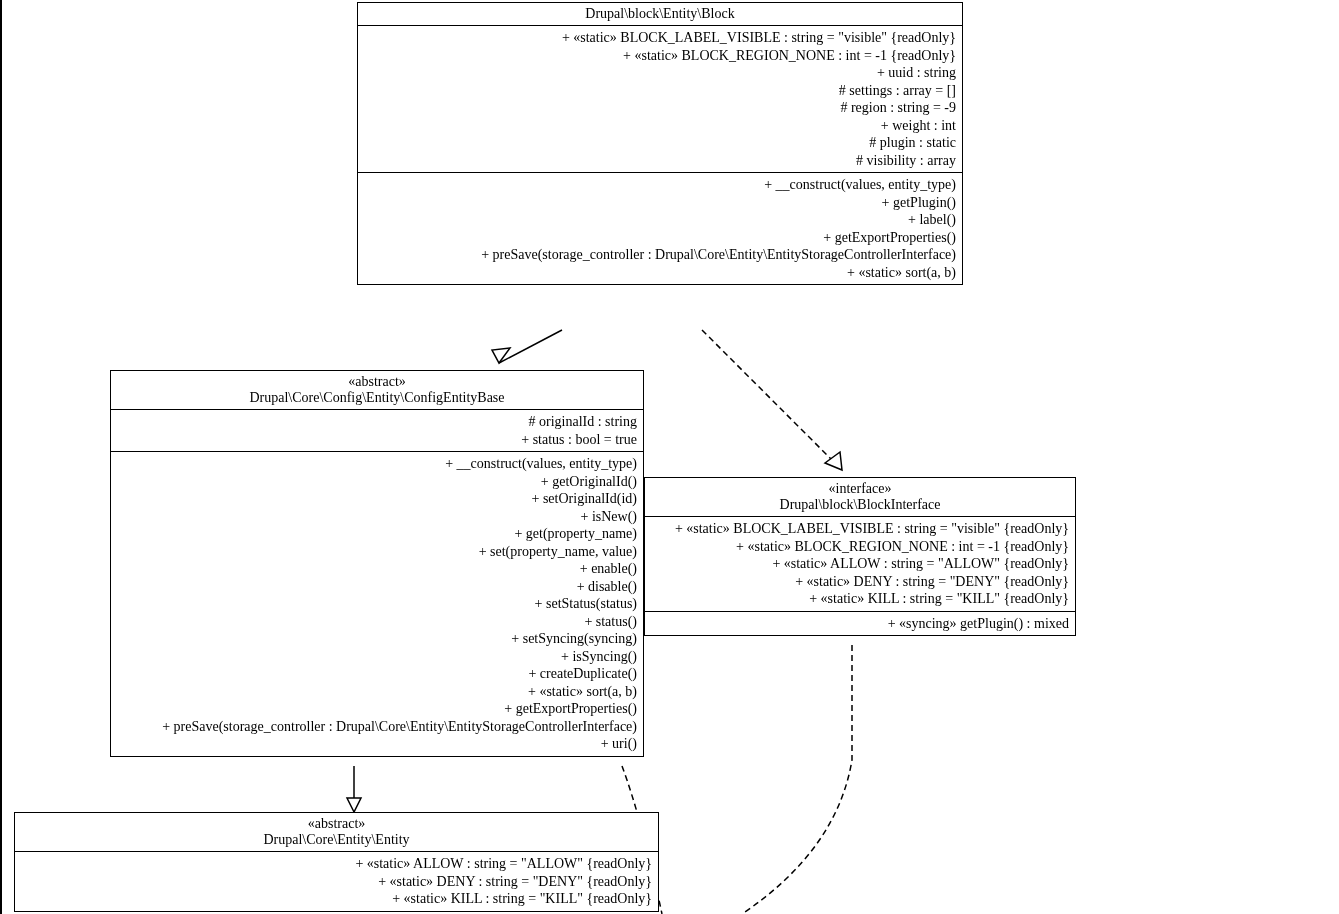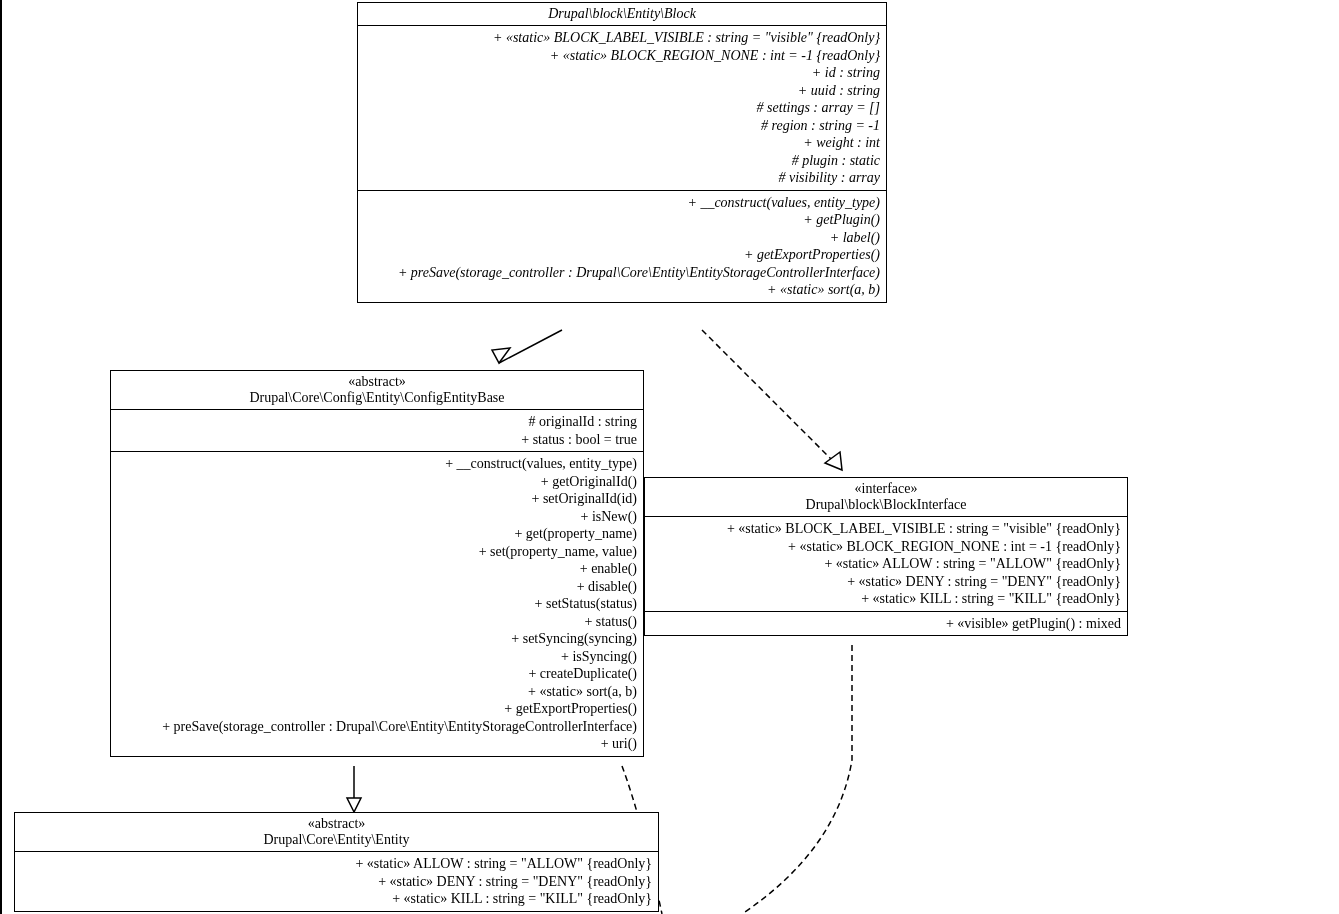--- a/index.html
+++ b/index.html
@@ -54,31 +54,30 @@
   <polygon points="840,470 838,452 823,463" fill="#fff" stroke="#000" stroke-width="1.5"></polygon>
 
   <line x1="352" y1="766" x2="352" y2="802" stroke="#000" stroke-width="1.5"></line>
   <polygon points="352,812 345,798 359,798" fill="#fff" stroke="#000" stroke-width="1.5"></polygon>
 
   <path d="M 850 645 L 850 760 Q 835 850 740 914" fill="none" stroke="#000" stroke-width="1.5" stroke-dasharray="6,4"></path>
 
   <path d="M 620 766 Q 640 820 660 914" fill="none" stroke="#000" stroke-width="1.5" stroke-dasharray="6,4"></path>
 </svg>
 
-<div class="uml-class" style="left:355px; top:2px; width:530px;font-style:italic;">
+<div class="uml-class" style="left:355px; top:2px; width:606px;">
   <div class="uml-title">
     <span>Drupal\block\Entity\Block</span>
   </div>
   <div class="uml-section">
     <div>+ «static» BLOCK_LABEL_VISIBLE : string = "visible" {readOnly}</div>
     <div>+ «static» BLOCK_REGION_NONE : int = -1 {readOnly}</div>
-    <div>+ id : string</div>
     <div>+ uuid : string</div>
     <div># settings : array = []</div>
-    <div># region : string = -1</div>
+    <div># region : string = -9</div>
     <div>+ weight : int</div>
     <div># plugin : static</div>
     <div># visibility : array</div>
   </div>
   <div class="uml-section">
     <div>+ __construct(values, entity_type)</div>
     <div>+ getPlugin()</div>
     <div>+ label()</div>
     <div>+ getExportProperties()</div>
     <div>+ preSave(storage_controller : Drupal\Core\Entity\EntityStorageControllerInterface)</div>
@@ -109,34 +108,34 @@
     <div>+ setSyncing(syncing)</div>
     <div>+ isSyncing()</div>
     <div>+ createDuplicate()</div>
     <div>+ «static» sort(a, b)</div>
     <div>+ getExportProperties()</div>
     <div>+ preSave(storage_controller : Drupal\Core\Entity\EntityStorageControllerInterface)</div>
     <div>+ uri()</div>
   </div>
 </div>
 
-<div class="uml-class" style="left:642px; top:477px; width:484px;">
+<div class="uml-class" style="left:642px; top:477px; width:432px;">
   <div class="uml-title">
     <div>«interface»</div>
     <div>Drupal\block\BlockInterface</div>
   </div>
   <div class="uml-section">
     <div>+ «static» BLOCK_LABEL_VISIBLE : string = "visible" {readOnly}</div>
     <div>+ «static» BLOCK_REGION_NONE : int = -1 {readOnly}</div>
     <div>+ «static» ALLOW : string = "ALLOW" {readOnly}</div>
     <div>+ «static» DENY : string = "DENY" {readOnly}</div>
     <div>+ «static» KILL : string = "KILL" {readOnly}</div>
   </div>
   <div class="uml-section">
-    <div>+ «visible» getPlugin() : mixed</div>
+    <div>+ «syncing» getPlugin() : mixed</div>
   </div>
 </div>
 
 <div class="uml-class" style="left:12px; top:812px; width:645px;">
   <div class="uml-title">
     <div>«abstract»</div>
     <div>Drupal\Core\Entity\Entity</div>
   </div>
   <div class="uml-section">
     <div>+ «static» ALLOW : string = "ALLOW" {readOnly}</div>

